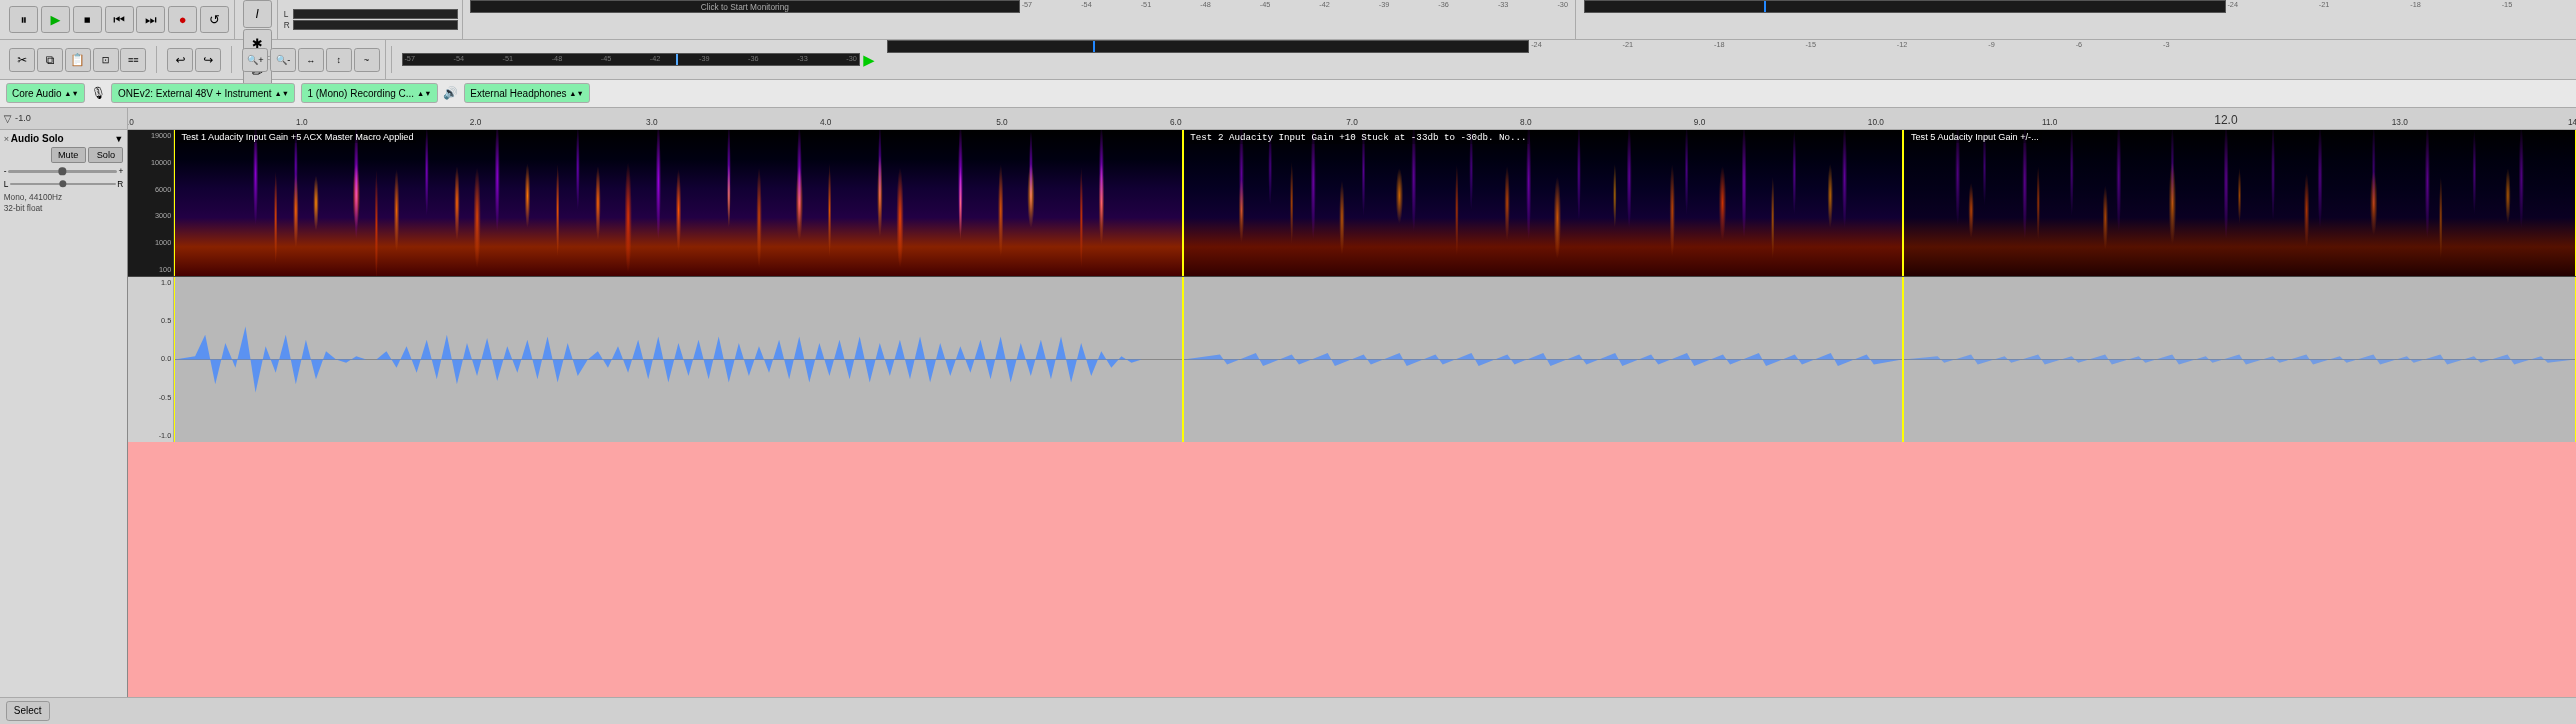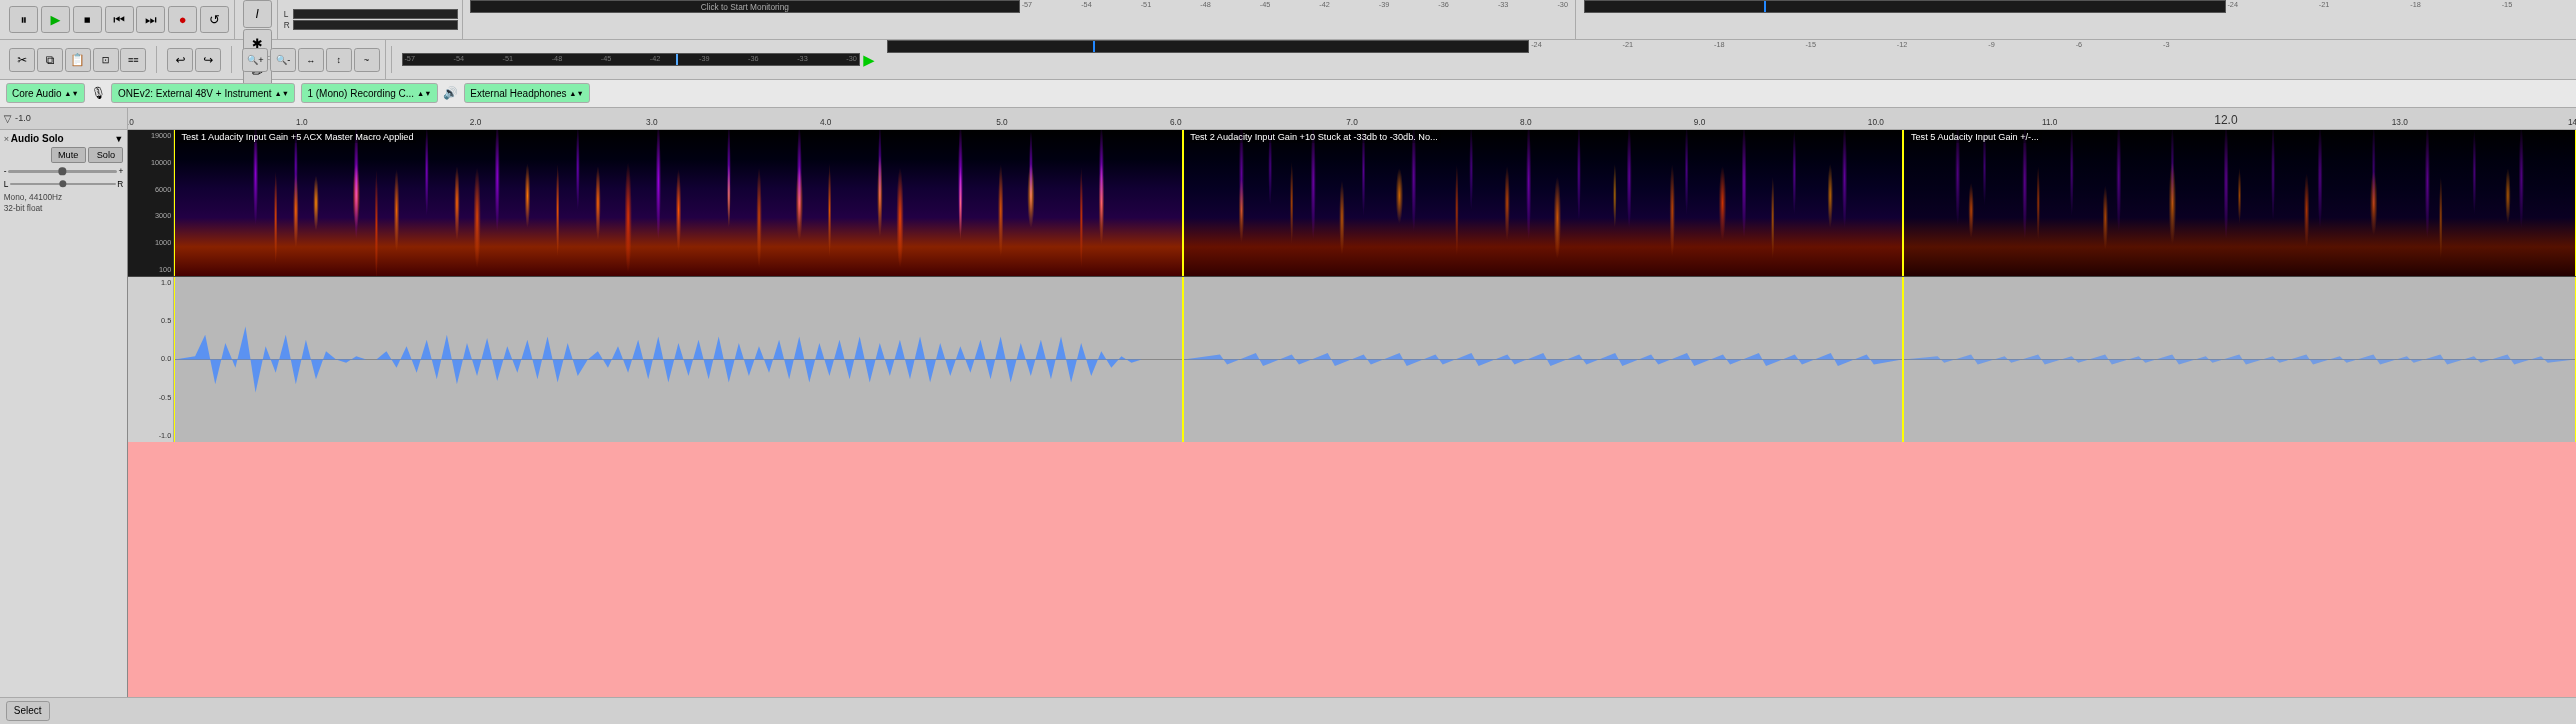--- a/index.html
+++ b/index.html
@@ -836,21 +836,21 @@
 
       <div class="spec-clips">
 
         <div class="spec-clip" style="width:42%; flex-shrink:0;">
           <span class="spec-clip-label">Test 1 Audacity Input Gain +5 ACX Master Macro Applied</span>
           <div class="spec-visual">
             <div class="spec-overlay"></div>
           </div>
         </div>
 
-        <div class="spec-clip" style="width:30%; flex-shrink:0;">
+        <div class="spec-clip" style="width:30%; flex-shrink:0;font-family:Liberation Mono, monospace;">
           <span class="spec-clip-label">Test 2 Audacity Input Gain +10 Stuck at -33db to -30db. No...</span>
           <div class="spec-visual-2">
             <div class="spec-overlay" style="opacity:0.7;"></div>
           </div>
         </div>
 
         <div class="spec-clip" style="width:28%; flex-shrink:0;">
           <span class="spec-clip-label">Test 5 Audacity Input Gain +/-...</span>
           <div class="spec-visual-3">
             <div class="spec-overlay" style="opacity:0.6;"></div>

